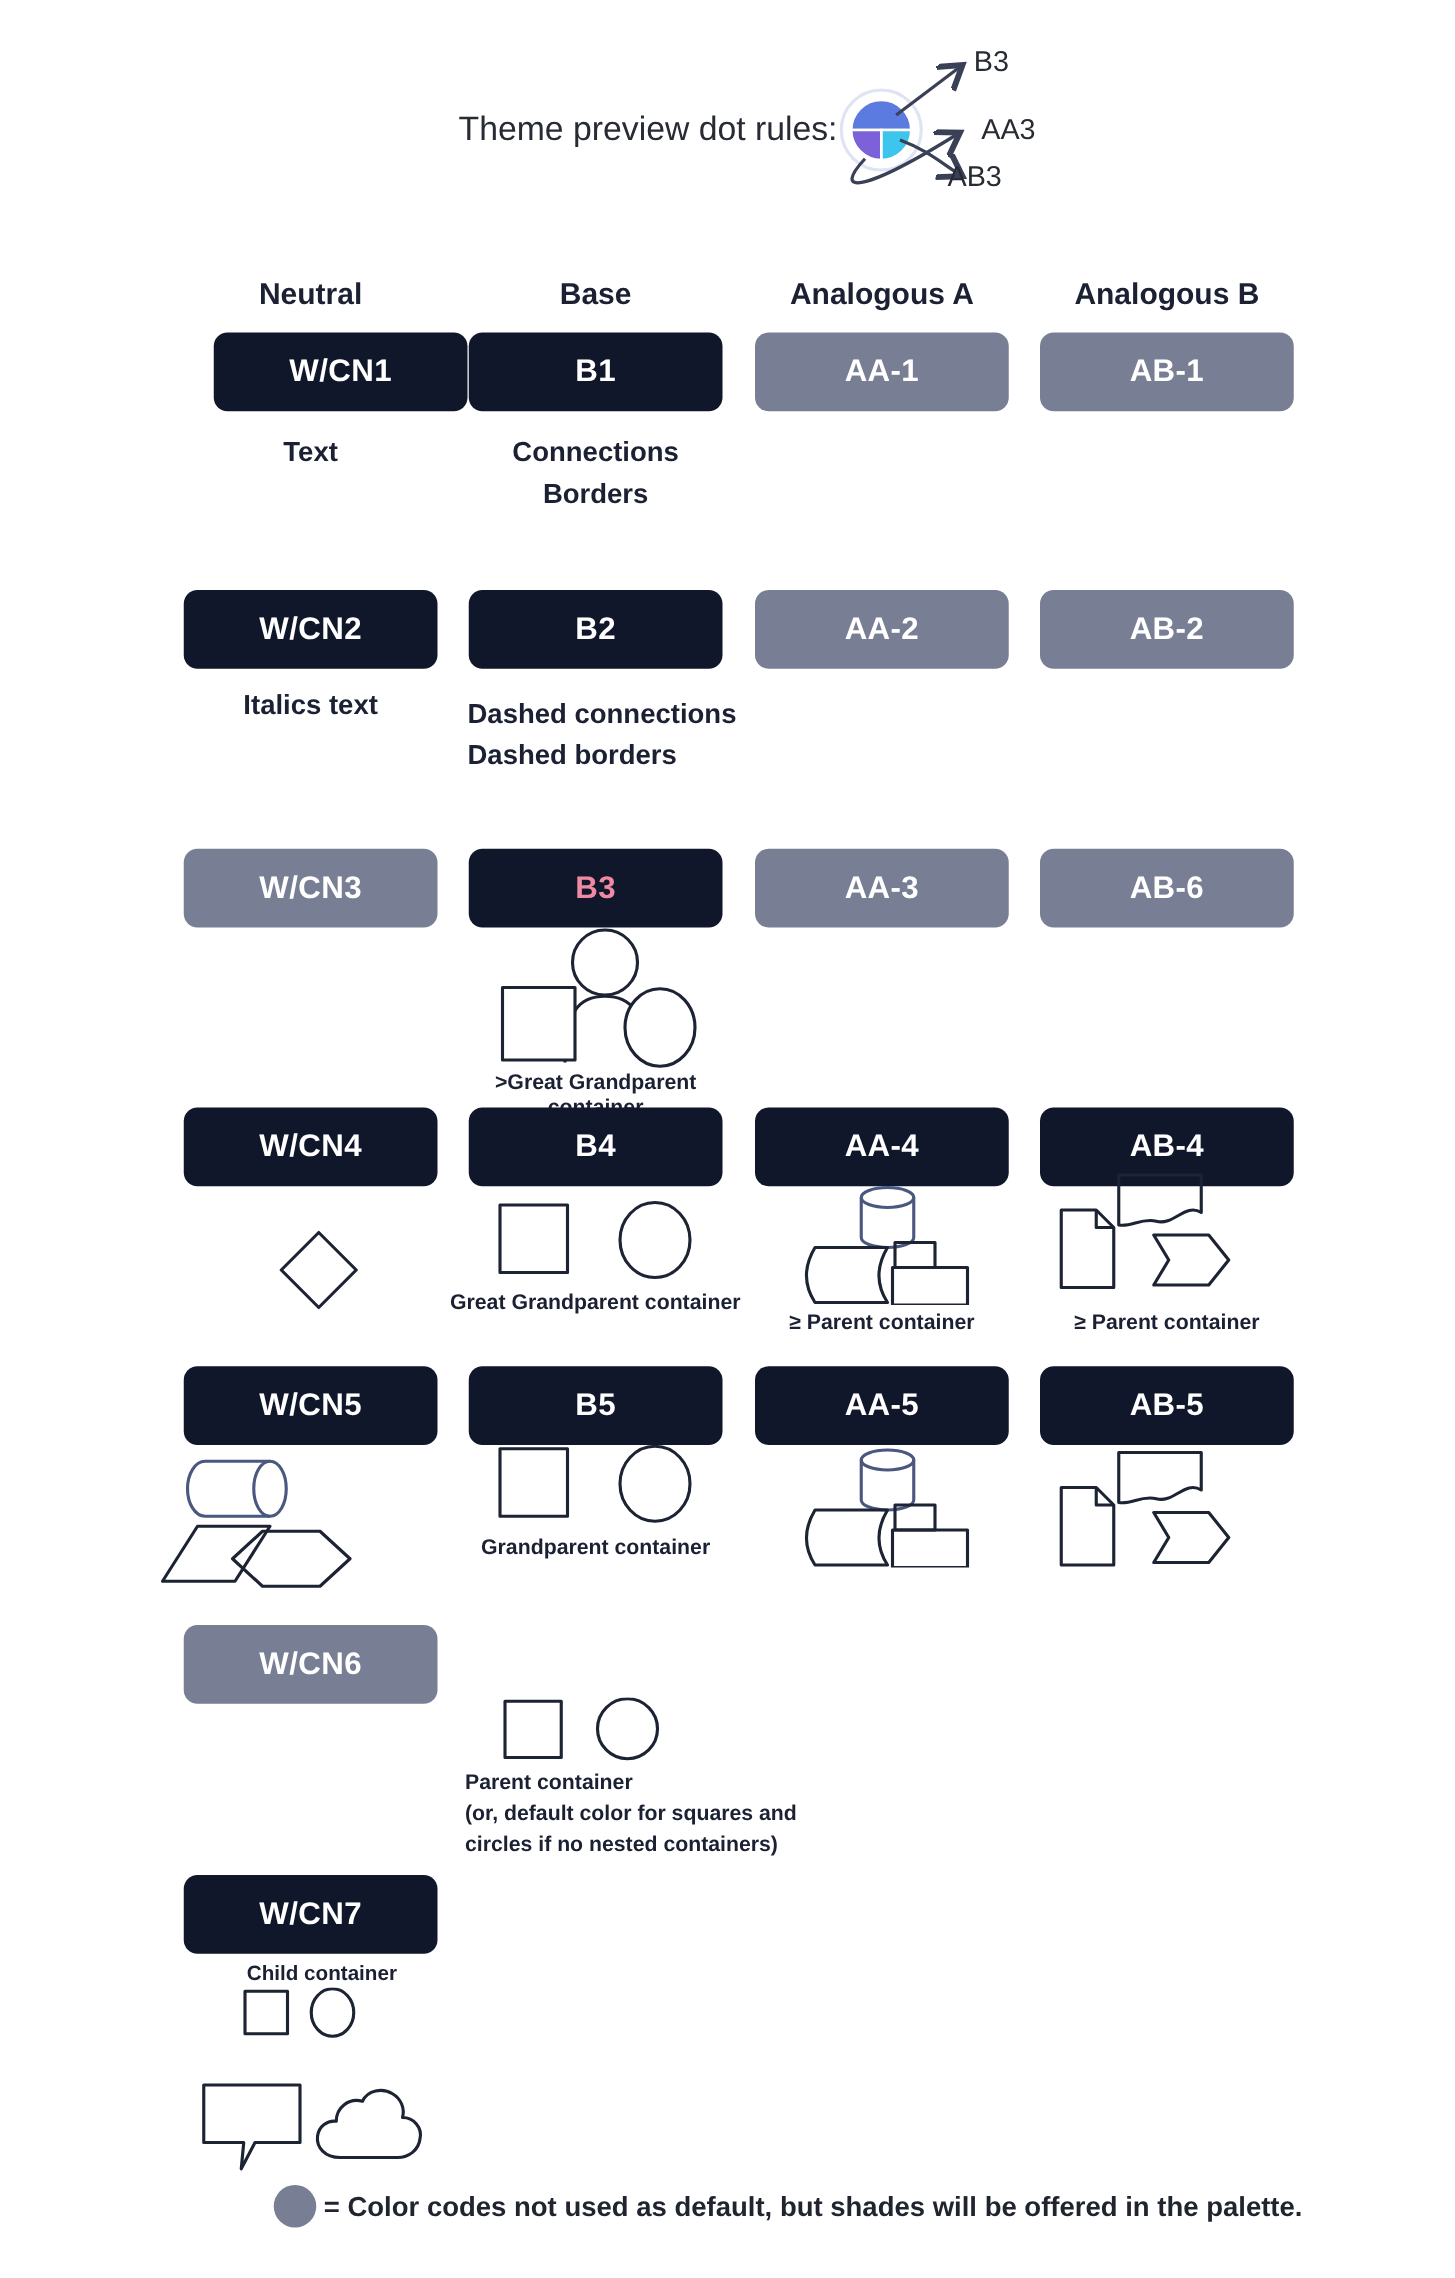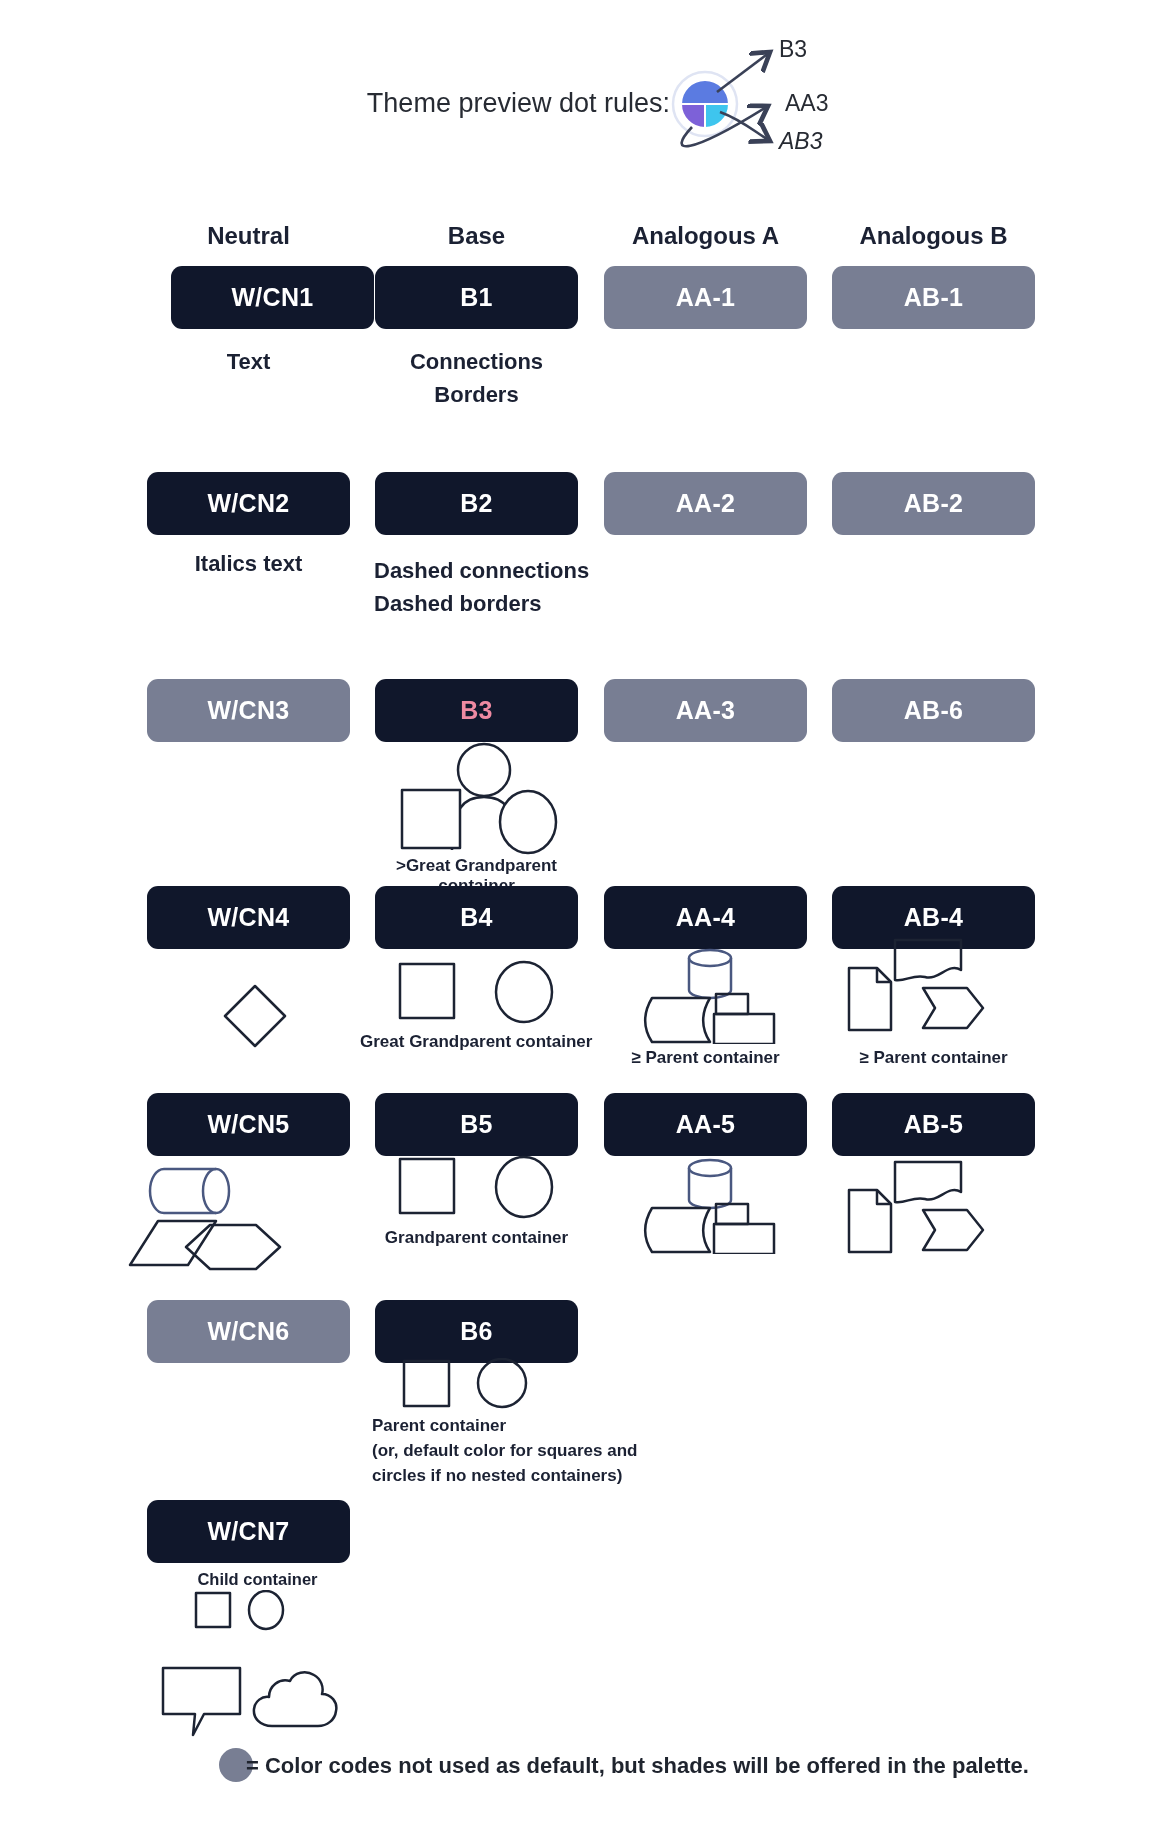--- a/index.html
+++ b/index.html
@@ -44,21 +44,21 @@
       <marker id="arr" markerWidth="12" markerHeight="12" refX="7" refY="4.5" orient="auto">
         <path d="M0,0 L7,4.5 L0,9" fill="none" stroke="#3a4157" stroke-width="1.8"></path>
       </marker>
     </defs>
     <path d="M 117 72 L 170 32" fill="none" stroke="#3a4157" stroke-width="2.6" marker-end="url(#arr)"></path>
     <path d="M 92 107 C 66 135, 88 136, 168 86" fill="none" stroke="#3a4157" stroke-width="2.6" marker-end="url(#arr)"></path>
     <path d="M 120 92 C 142 100, 155 112, 170 121" fill="none" stroke="#3a4157" stroke-width="2.6" marker-end="url(#arr)"></path>
   </svg>
   <div class="abs dot-label" style="left:779px;top:36px;">B3</div>
   <div class="abs dot-label" style="left:785px;top:90px;">AA3</div>
-  <div class="abs dot-label" style="left:779px;top:128px;font-style:italic;">AB3</div>
+  <div class="abs dot-label" style="left:758px;top:128px;">AB3</div>
 
   <div class="abs col-header" style="left:147px;top:222px;">Neutral</div>
   <div class="abs col-header" style="left:375px;top:222px;">Base</div>
   <div class="abs col-header" style="left:604px;top:222px;">Analogous A</div>
   <div class="abs col-header" style="left:832px;top:222px;">Analogous B</div>
 
   <div class="abs box dark" style="left:147px;top:266px;margin-left:24px;">
       <span>W/CN1</span>
     </div>
   <div class="abs box dark" style="left:375px;top:266px;">
@@ -188,23 +188,20 @@
   <svg class="abs" style="left:845px;top:1158px;" width="155" height="98" viewBox="0 0 155 98">
     <path class="shape" d="M 50 4 H 116 V 34 C 103 26 94 45 80 41 C 68 38 60 46 50 44 Z"></path>
     <path class="shape" d="M 4 32 H 32 L 46 46 V 94 H 4 Z"></path>
     <path class="shape" d="M 32 32 V 46 H 46"></path>
     <polygon class="shape" points="78,52 122,52 138,72 122,92 78,92 90,72"></polygon>
   </svg>
 
   <div class="abs box gray" style="left:147px;top:1300px;">
       <span>W/CN6</span>
     </div>
-  <div class="abs box dark" style="left:375px;top:1300px;">
-      <span>B6</span>
-    </div>
 
   <svg class="abs" style="left:398px;top:1358px;" width="150" height="52" viewBox="0 0 150 52">
     <rect class="shape" x="6" y="3" width="45" height="45"></rect>
     <ellipse class="shape" cx="104" cy="25" rx="24" ry="24"></ellipse>
   </svg>
   <div class="abs cap cap-sm" style="left:372px;top:1416px;">Parent container</div>
   <div class="abs cap cap-sm" style="left:372px;top:1441px;text-align:center;">(or, default color for squares and</div>
   <div class="abs cap cap-sm" style="left:372px;top:1466px;">circles if no nested containers)</div>
 
   <div class="abs box dark" style="left:147px;top:1500px;">
@@ -216,15 +213,15 @@
     <rect class="shape" x="4" y="3" width="34" height="34"></rect>
     <ellipse class="shape" cx="74" cy="20" rx="17" ry="19"></ellipse>
   </svg>
 
   <svg class="abs" style="left:160px;top:1660px;" width="180" height="78" viewBox="0 0 180 78">
     <path class="shape" d="M 3 8 H 80 V 54 H 44 L 33 75 L 35 54 H 3 Z"></path>
     <path class="shape" d="M 112 66 C 100 66 93 58 94 49 C 95 41 102 36 109 37 C 109 26 119 18 130 21 C 134 12 146 10 154 15 C 161 19 164 27 162 34 C 171 34 178 42 176 51 C 175 60 167 66 158 66 Z"></path>
   </svg>
 
   <div class="abs legend-dot" style="left:219px;top:1748px;background:#787e93;"></div>
-  <div class="abs legend-text" style="left:246px;top:1753px;">= Color codes not used as default, but shades will be offered in the palette.</div>
+  <div class="abs legend-text" style="left:259px;top:1753px;">= Color codes not used as default, but shades will be offered in the palette.</div>
 
 </div>
 
 </body></html>

